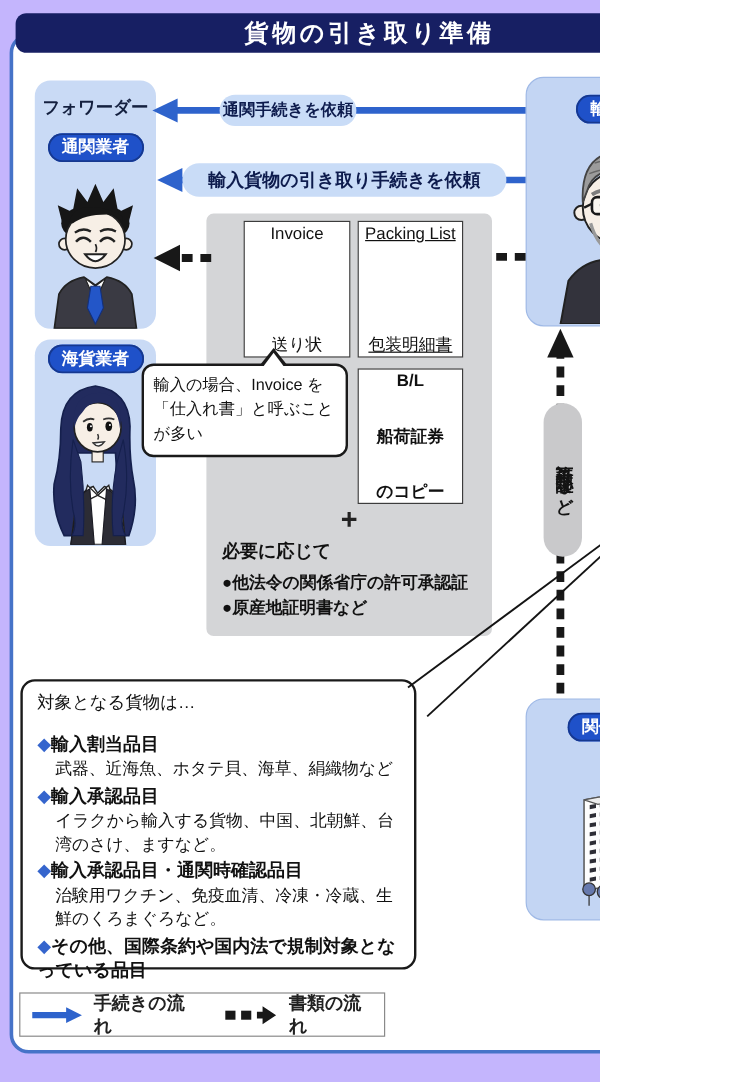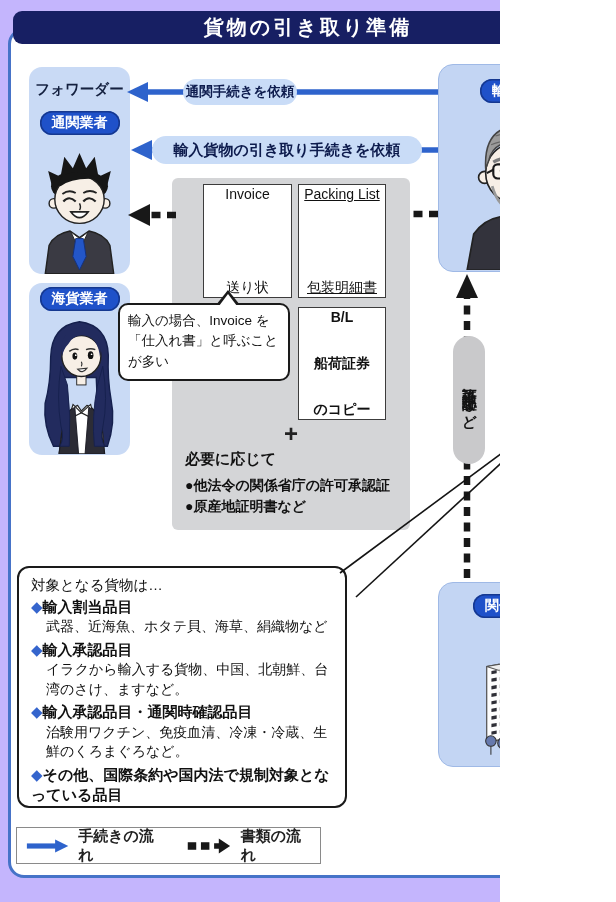--- a/index.html
+++ b/index.html
@@ -40,21 +40,21 @@
   .note-bubble{left:118px;top:303px;width:172px;height:78px;background:#fff;border:2px solid #1a1a1a;
                border-radius:10px;z-index:6;padding:6px 8px;box-sizing:border-box;
                font-size:13.5px;line-height:1.5;color:#111;}
   .note-bubble::before{content:"";position:absolute;top:-15px;left:96px;width:0;height:0;
                border:12px solid transparent;border-top:0;border-bottom:15px solid #1a1a1a;}
   .note-bubble::after{content:"";position:absolute;top:-11px;left:99px;width:0;height:0;
                border:9px solid transparent;border-top:0;border-bottom:12px solid #fff;}
   
   .target-box{left:17px;top:566px;width:330px;height:242px;background:#fff;border:2.5px solid #1a1a1a;
               border-radius:12px;z-index:2;box-sizing:border-box;padding:8px 12px;}
-  .tg-title{font-size:14.5px;color:#111;margin-bottom:2px;}
+  .tg-title{font-size:14.5px;color:#111;margin-bottom:16px;}
   .tg-head{font-size:15px;font-weight:700;color:#111;line-height:1.35;}
   .tg-head .dia{color:#3565cd;}
   .tg-body{font-size:14px;color:#111;line-height:1.4;margin:0 0 3px 15px;}
   .tg-body:empty{display:none;}
   
   .legend{left:16px;top:827px;width:305px;height:37px;border:1.5px solid #8a8a8a;background:#fff;z-index:2;
           box-sizing:border-box;display:flex;align-items:center;gap:8px;padding:0 8px;
           font-size:15px;font-weight:700;color:#222;}
   
   .advice-bubble{left:354px;top:782px;width:194px;height:97px;background:#fff;border:5px solid #93b2e4;

